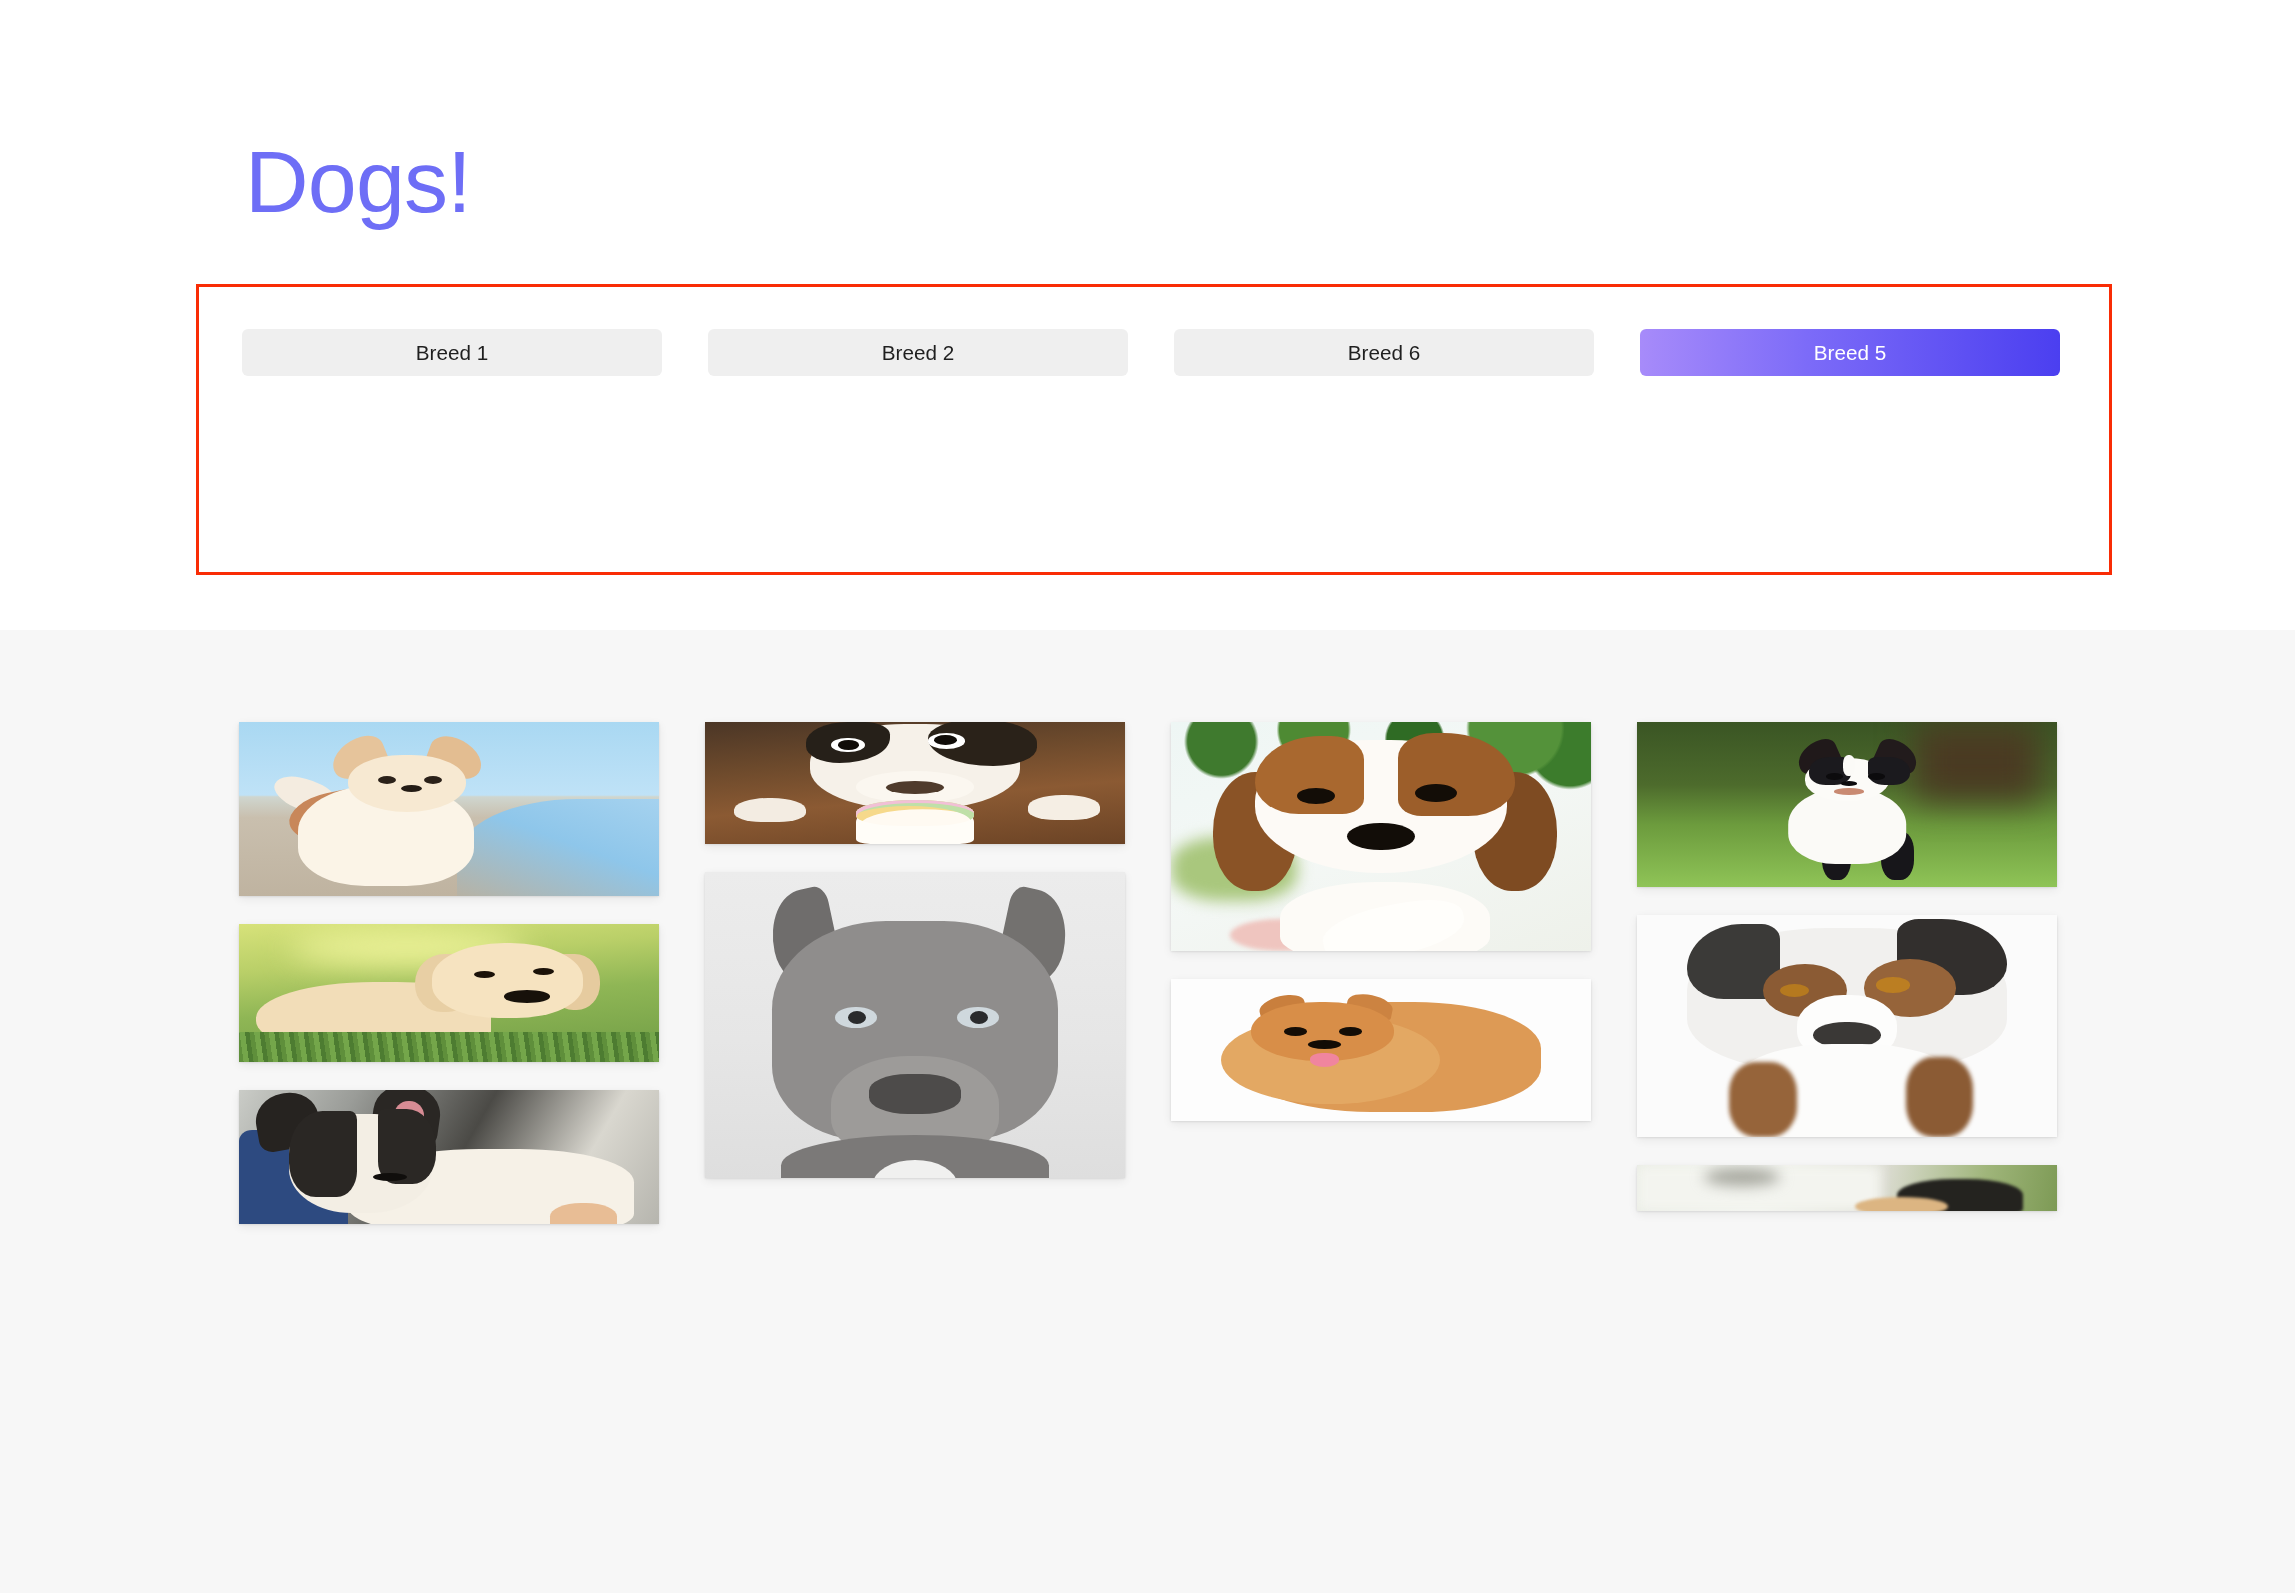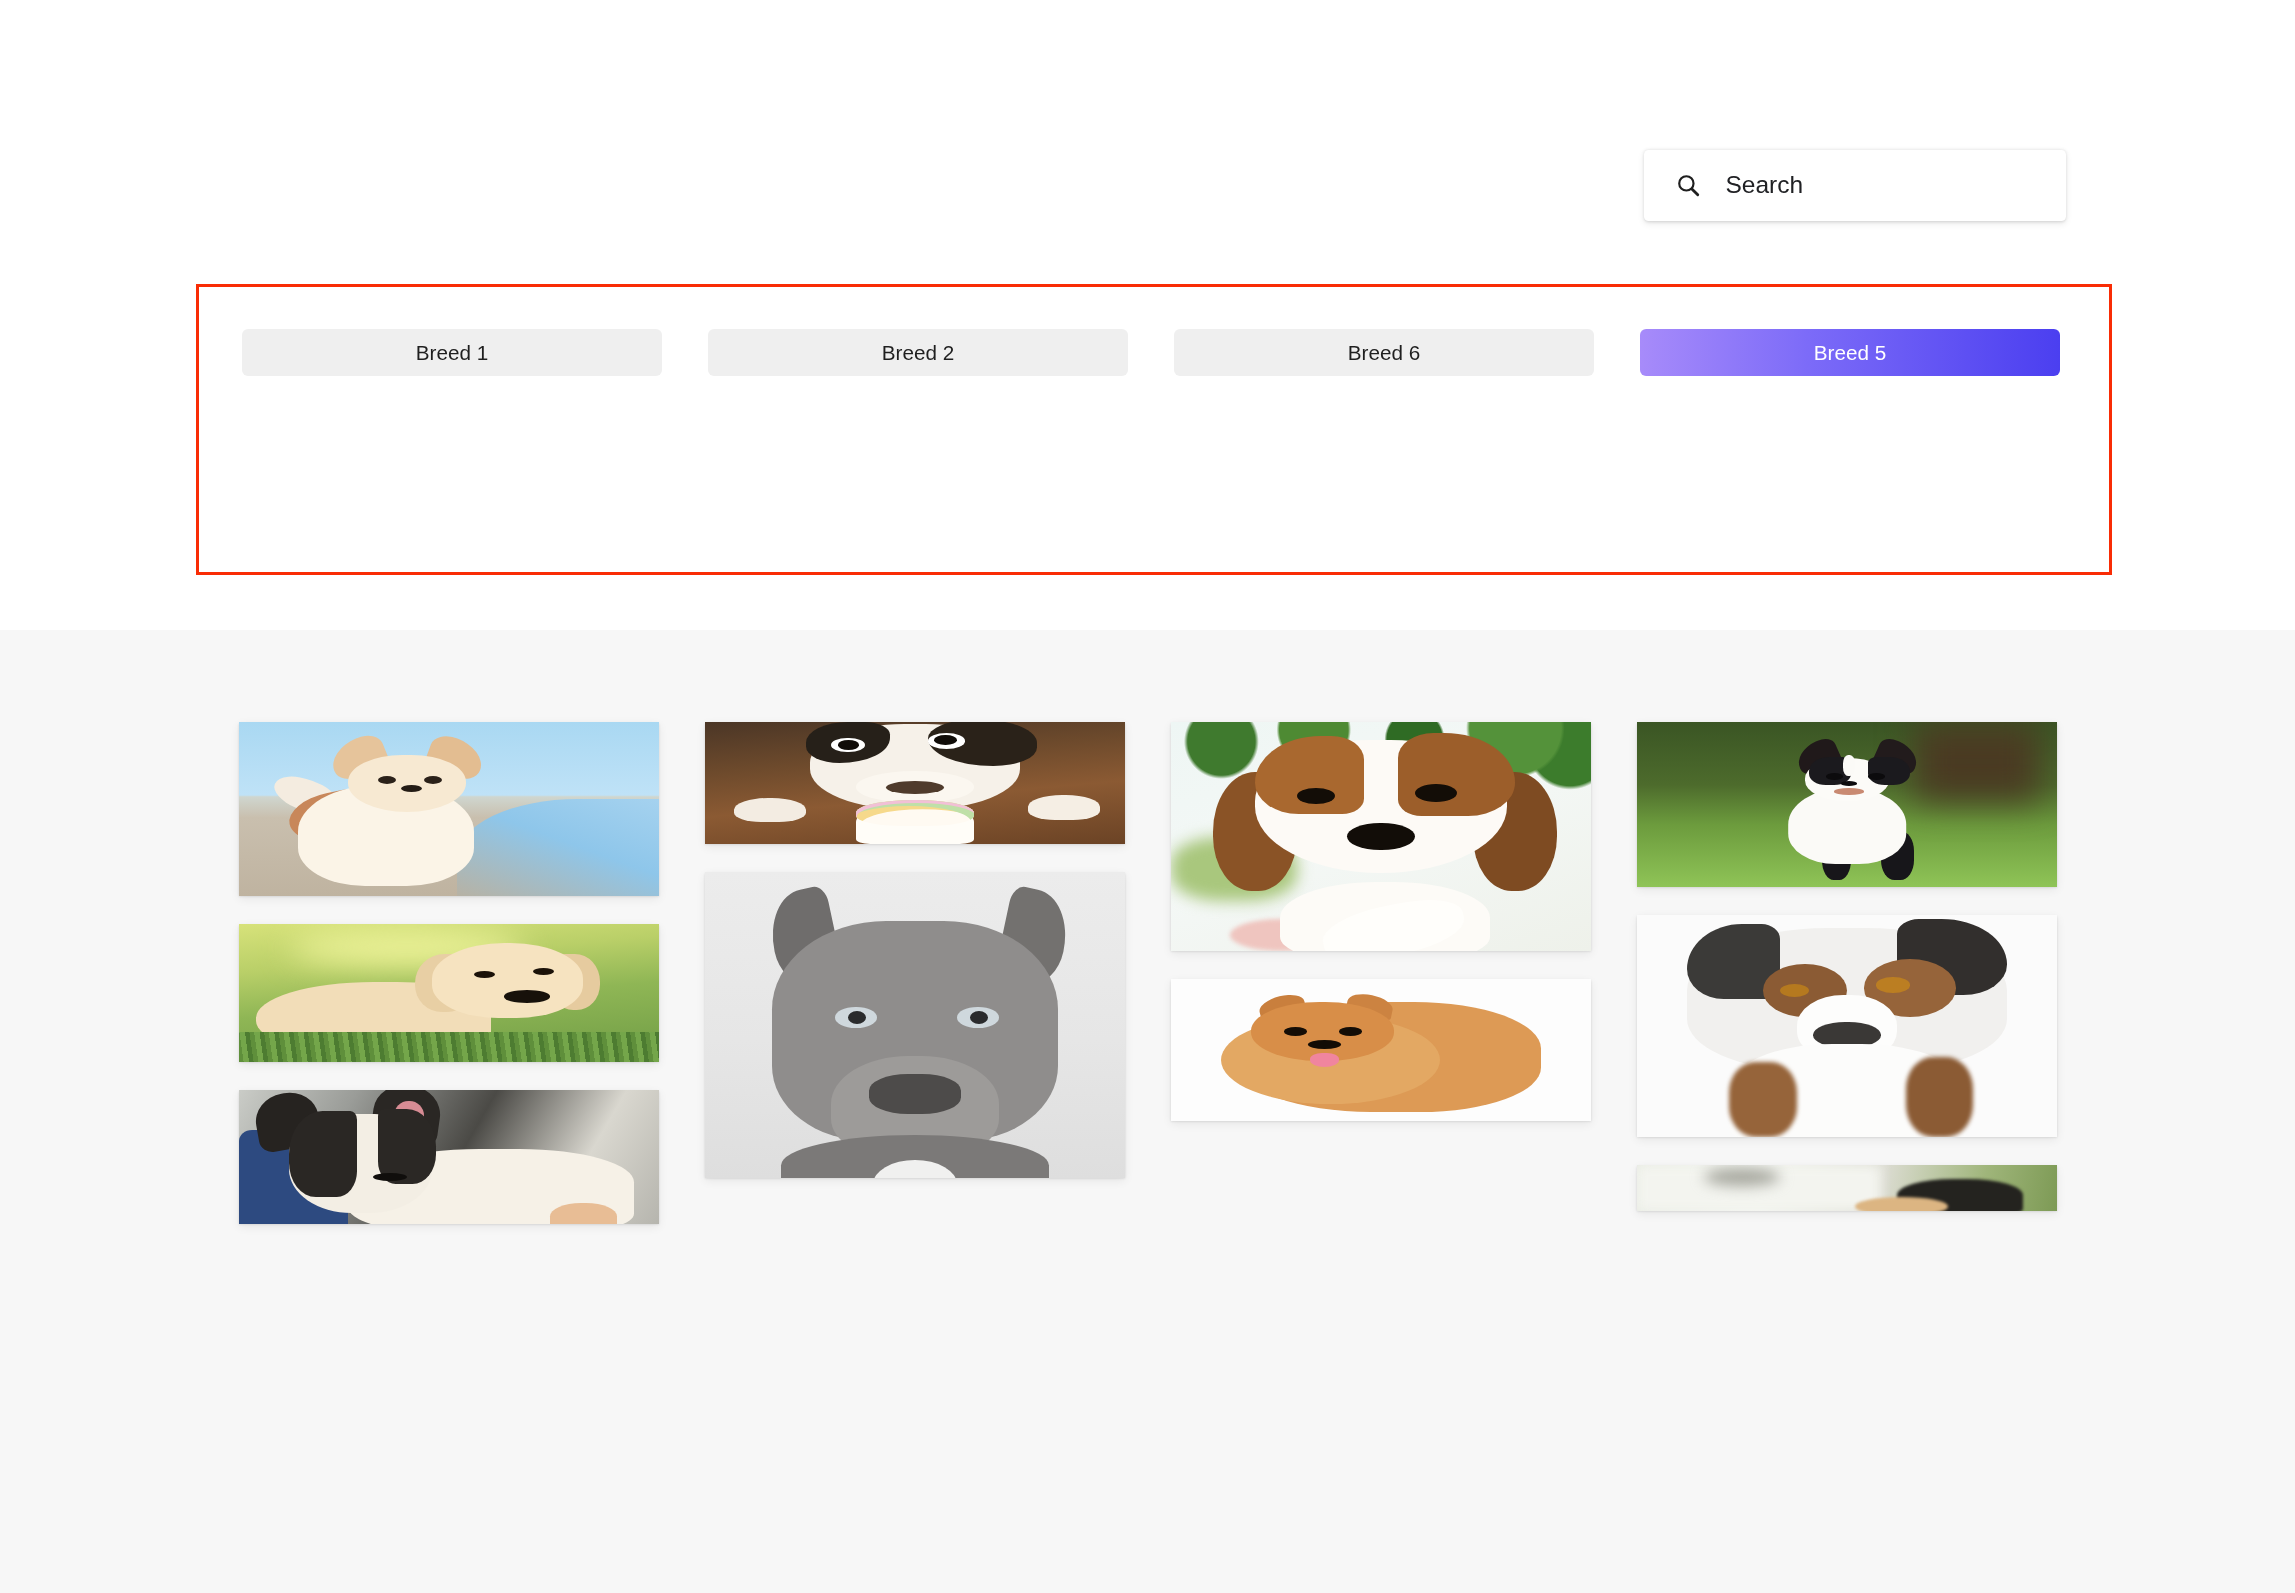--- a/index.html
+++ b/index.html
@@ -278,30 +278,22 @@
   .b4-dark  { position:absolute; right:8%; top:30%; width:30%; height:80%; background:#24231f; border-radius:44% 44% 20% 20%; filter:blur(1.5px); }
   .b4-tan   { position:absolute; right:26%; bottom:-10%; width:22%; height:40%; background:#dcb582; border-radius:50%; filter:blur(1.5px); }
   .b4-gray  { position:absolute; left:16%; top:6%; width:18%; height:40%; background:#a6a79e; border-radius:50%; filter:blur(6.9px); }
 </style>
 </head>
 <body>
 
 <div class="header">
   <div class="header-bar">
 
-
-    <div class="search-box">
-      <span class="search-icon">
-        <svg viewBox="0 0 24 24" width="26" height="26" fill="none" stroke="#1f1f1f" stroke-width="2" stroke-linecap="round">
-          <circle cx="10.5" cy="10.5" r="6.6"></circle>
-          <line x1="15.6" y1="15.6" x2="21" y2="21" stroke-width="2.6"></line>
-        </svg>
-      </span>
-      <input class="search-input" type="text" placeholder="Search" style="">
-    </div>
+    <div class="app-title">Dogs!</div>
+
 
   </div>
 </div>
 
 <div class="breed-panel-wrap">
   <div class="breed-grid">
 
     <button class="breed-btn">Breed 1</button>
     <button class="breed-btn">Breed 2</button>
     <button class="breed-btn">Breed 6</button>

